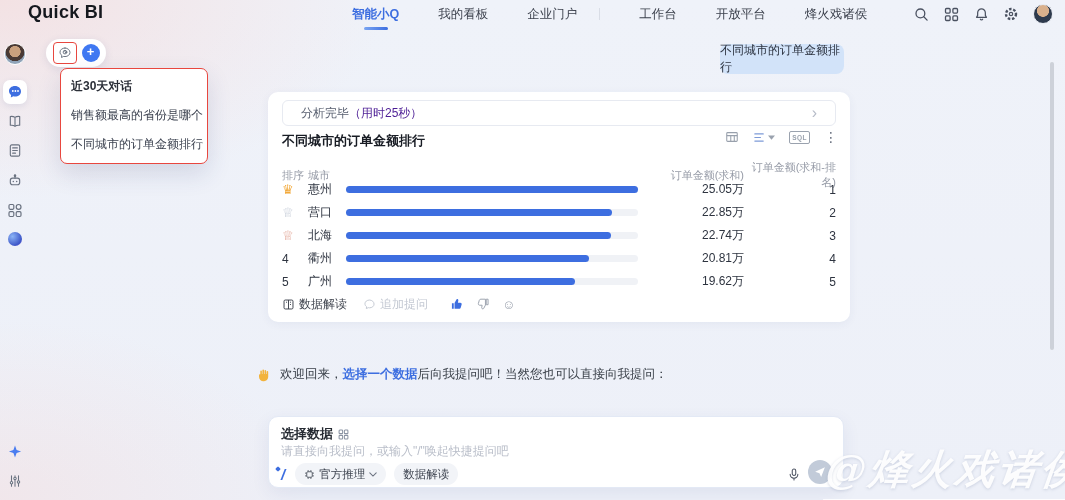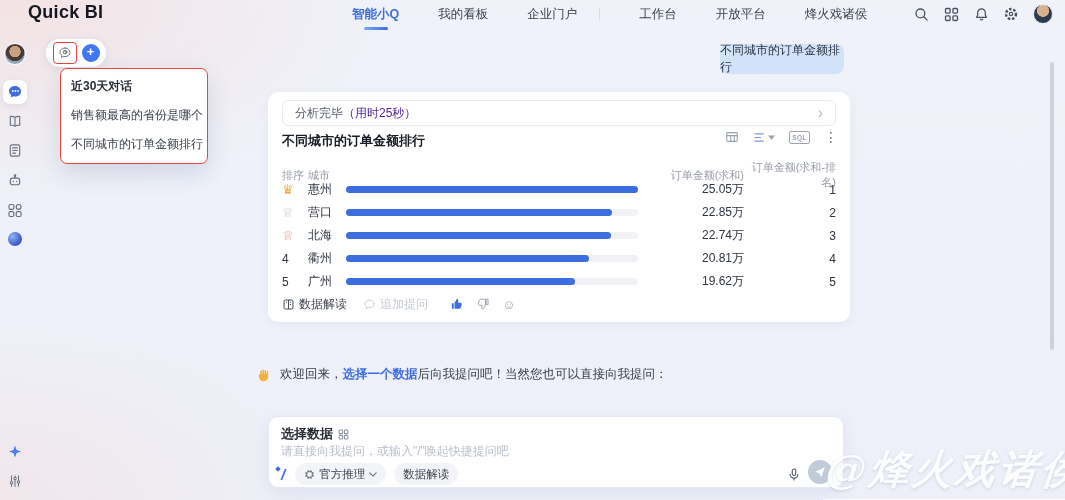--- a/index.html
+++ b/index.html
@@ -40,21 +40,21 @@
     box-shadow:0 10px 24px rgba(40,60,110,.14);padding:9px 10px 10px;}
   .popup-title{font-size:12px;font-weight:700;color:#2b2f38;margin-bottom:12px;}
   .popup-item{display:flex;align-items:center;gap:6px;font-size:12px;color:#3c4250;margin-top:12px;cursor:pointer;white-space:nowrap;justify-content:center;}
   
   .bubble{position:absolute;left:720px;top:44px;width:124px;height:30px;background:#d2e3f9;border-radius:8px;
     display:flex;align-items:center;justify-content:center;font-size:12px;color:#2c3340;}
   
   .card{position:absolute;left:268px;top:92px;width:582px;height:230px;background:#fff;border-radius:10px;
     box-shadow:0 2px 10px rgba(50,70,120,.06);}
   .statusbar{position:absolute;left:14px;right:14px;top:8px;height:26px;border:1px solid #e7eaf1;border-radius:6px;
-    display:flex;align-items:center;padding:0 12px;font-size:12px;color:#596070;cursor:pointer;}
+    display:flex;align-items:center;padding:0 18px;font-size:12px;color:#596070;cursor:pointer;}
   .statusbar .chev{margin-left:auto;color:#b6bcc8;font-size:16px;line-height:1;}
   .card-title{position:absolute;left:14px;top:40px;font-size:13px;font-weight:700;color:#181c24;}
   .title-icons{position:absolute;right:12px;top:38px;display:flex;align-items:center;gap:14px;}
   .tool{display:flex;align-items:center;gap:2px;cursor:pointer;}
   .sql-badge{font-size:6.5px;letter-spacing:.5px;color:#98a0ac;border:1px solid #9aa2ae;border-radius:2px;padding:2px 2px;font-weight:700;}
   .kebab{font-size:14px;color:#6b7280;line-height:1;cursor:pointer;}
   .thead,.trow{position:relative;display:grid;grid-template-columns:26px 38px 306px 92px 92px;align-items:center;}
   .thead{position:absolute;left:14px;right:14px;top:68px;font-size:11px;color:#959aa6;}
   .thead .r, .trow .r{text-align:right;}
   .rows{position:absolute;left:14px;right:14px;top:86px;height:112px;overflow:hidden;}

